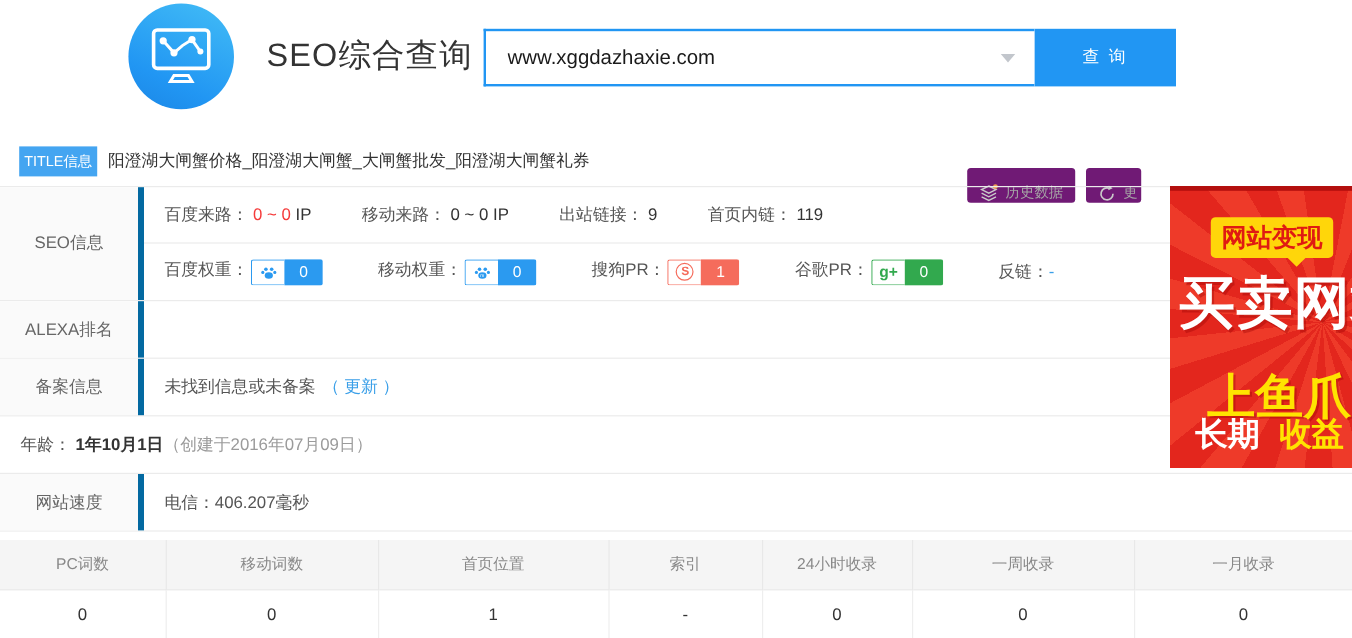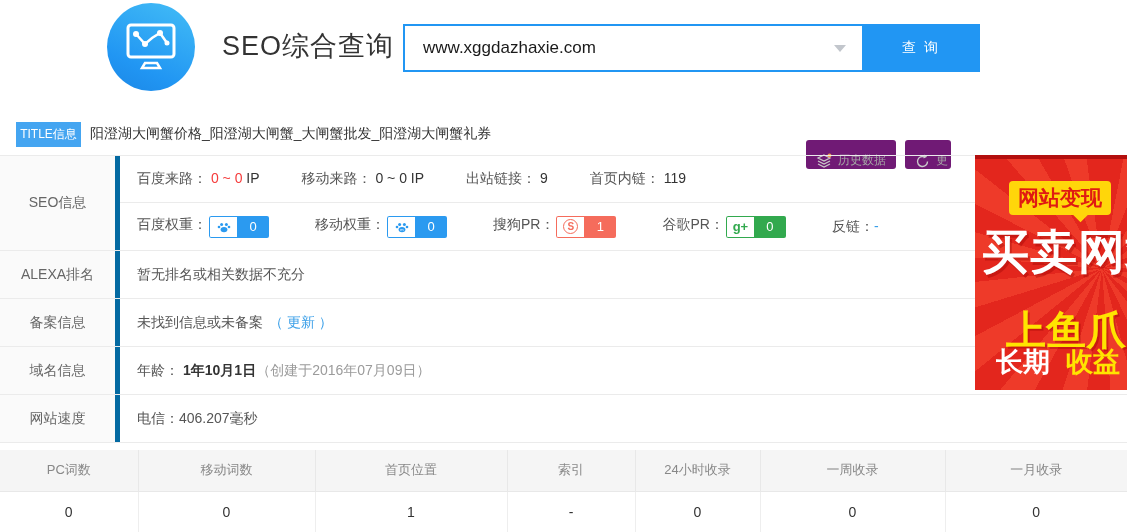--- a/index.html
+++ b/index.html
@@ -255,35 +255,31 @@
         <span class="w-item">
           <span>反链：</span>
           <span class="dash-val">-</span>
         </span>
       </div>
     </div>
   </div>
 
   <div class="irow">
     <div class="label-cell h47">ALEXA排名</div>
-    <div class="content-cell h47">
-      <span>暂无排名或相关数据不充分</span>
-    </div>
   </div>
 
   <div class="irow">
     <div class="label-cell h47">备案信息</div>
     <div class="content-cell h47">
       <span>未找到信息或未备案</span>
       <span class="link-text" style="margin-left:6px;">（ 更新 ）</span>
     </div>
   </div>
 
   <div class="irow">
-    <div class="label-cell h47">域名信息</div>
     <div class="content-cell h47">
       <span>年龄：</span>
       <span class="strong-val" style="margin-left:4px;">1年10月1日</span>
       <span class="note-text">（创建于2016年07月09日）</span>
     </div>
   </div>
 
   <div class="irow">
     <div class="label-cell h47">网站速度</div>
     <div class="content-cell h47">

